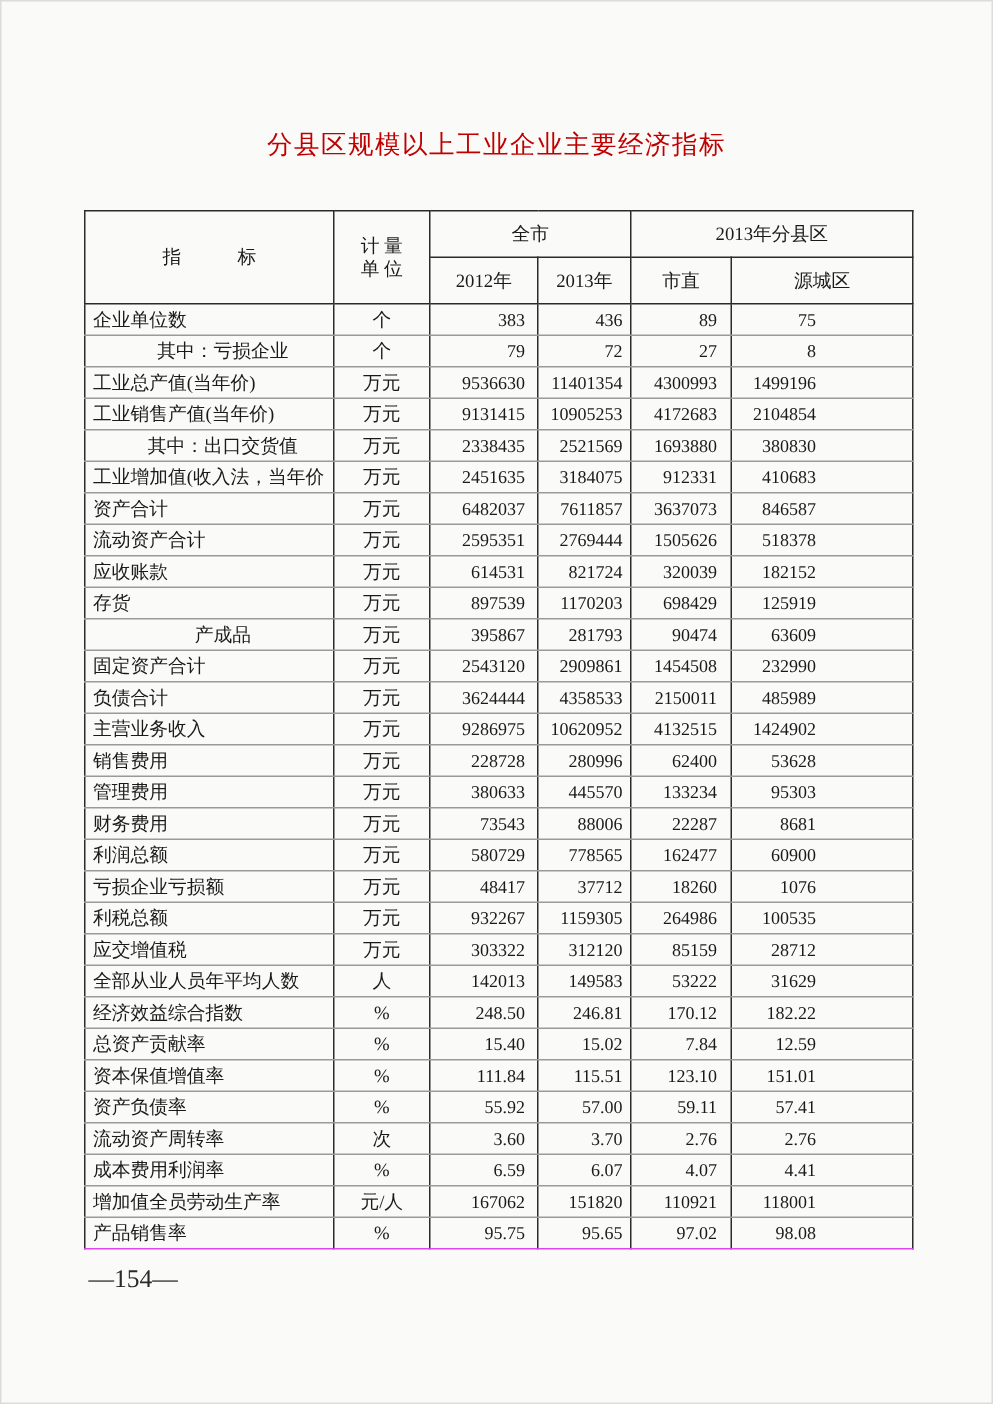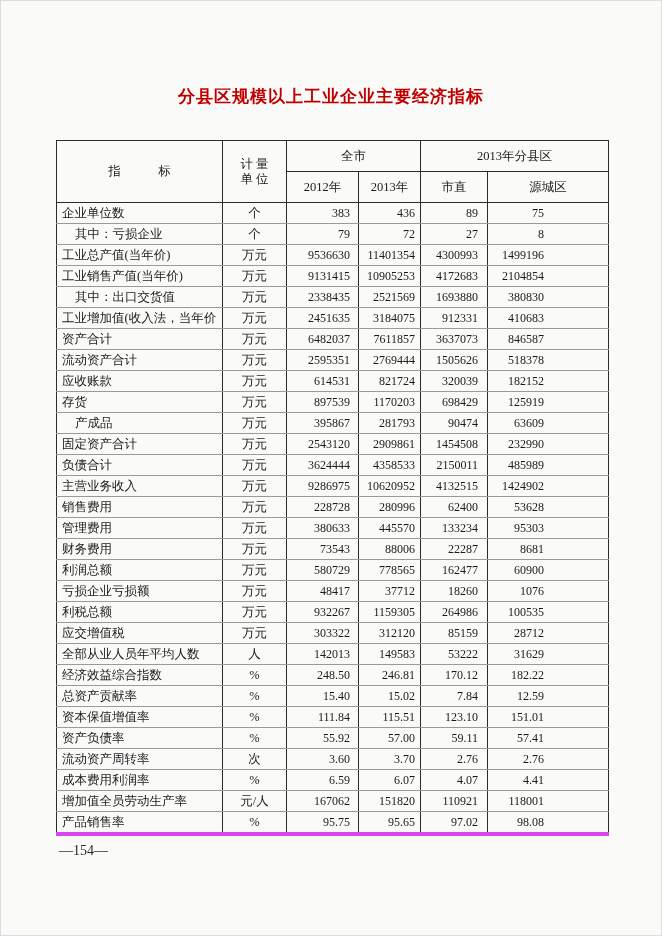--- a/index.html
+++ b/index.html
@@ -13,21 +13,21 @@
   .page {
     position: absolute;
     inset: 0;
     background: #fafaf9;
     border: 1px solid #dcdcdc;
   }
   .title {
     margin-top: 84px;
     text-align: center;
     font-size: 17px;
-    font-weight: bold;
+    font-weight: normal;
     letter-spacing: 1px;
   }
   table.tbl {
     margin: 32px 0 0 55px;
     width: 552px;
     border-collapse: collapse;
     table-layout: fixed;
     border: 1px solid #2b2b2b;
   }
   .tbl th, .tbl td {
@@ -44,34 +44,34 @@
   }
   .tbl thead th.pre { white-space: pre-line; line-height: 15px; margin-left: 32px; }
   .tbl tbody td {
     height: 20px;
     line-height: 20px;
     border-left: 1px solid #2b2b2b;
     border-right: 1px solid #2b2b2b;
     border-top: 1px solid #9a9a9a;
     border-bottom: 1px solid #9a9a9a;
   }
-  .tbl tbody tr:last-child td { border-bottom: 4px solid #d946ef; }
+  .tbl tbody tr:last-child td { border-bottom: 1px solid #d946ef; }
   .tbl td.ind { text-align: left; padding-left: 5px; }
-  .tbl td.ind.indent { padding-left: 18px; }
+  .tbl td.ind.indent { padding-left: 18px; text-align: center; }
   .tbl td.unit { text-align: center; }
   .tbl td.num { text-align: right; font-size: 12px; }
   .tbl td.n2012 { padding-right: 8px; }
   .tbl td.n2013 { padding-right: 5px; }
   .tbl td.nsz   { padding-right: 9px; }
   .tbl td.nyc   { padding-right: 64px; margin-top: 20px; }
   .pageno {
     position: absolute;
     left: 58px;
     top: 842px;
-    font-size: 14px;
+    font-size: 17px;
     color: #2a2a2a;
   }
 </style>
 </head>
 <body>
 
 <div class="page">
 
   <h1 class="title" style="color: rgb(192, 0, 0);">分县区规模以上工业企业主要经济指标</h1>
 

